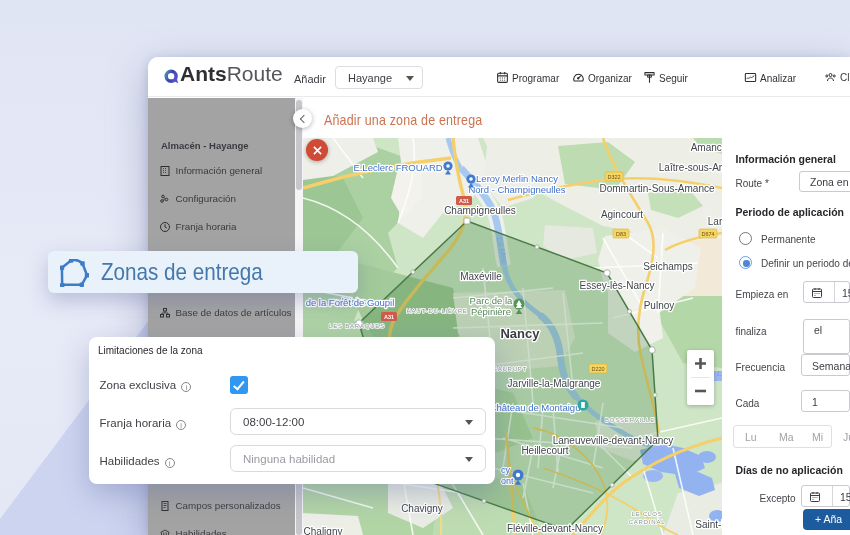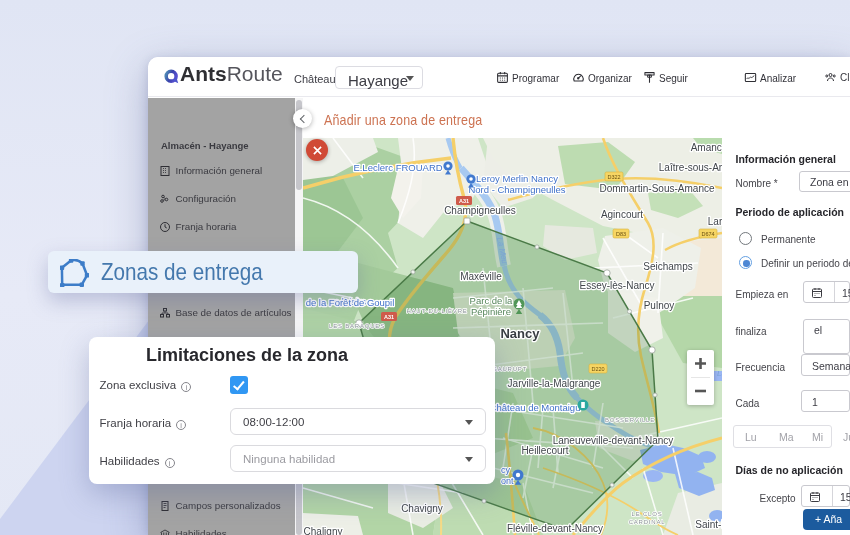--- a/index.html
+++ b/index.html
@@ -12,21 +12,21 @@
   background:#fff; border-top-left-radius:10px;
   box-shadow:0 12px 40px rgba(90,100,150,0.40), 0 2px 10px rgba(90,100,150,0.25); }
 
 .topbar { position:absolute; left:0; top:0; width:702px; height:40px;
   border-bottom:1px solid #e9e9ee; border-top-left-radius:10px; background:#fff; }
 .logo { position:absolute; left:14.5px; top:10.5px; width:17px; height:17px; }
 .logotext { position:absolute; left:32px; top:5px; font-size:21px; font-weight:bold; color:#2f2f33; letter-spacing:0; }
 .logotext span { font-weight:normal; color:#55555c; }
 .lbl-almacen { position:absolute; left:146px; top:16px; font-size:11px; color:#3c3c44; }
 .selbox { position:absolute; left:187px; top:9px; width:88px; height:23px; border:1px solid #dcdce2; border-radius:4px; background:#fff; }
-.selbox .t { position:absolute; left:12px; top:5px; font-size:15px; color:#3c3c44; }
+.selbox .t { position:absolute; left:12px; top:5px; font-size:11px; color:#3c3c44; }
 .caret { position:absolute; width:0; height:0; border-left:4.5px solid transparent; border-right:4.5px solid transparent; border-top:5px solid #555; }
 .navitem { position:absolute; top:14px; font-size:10px; color:#33333a; white-space:nowrap; }
 .navitem svg { vertical-align:-2px; margin-right:3px; }
 
 .sidebar { position:absolute; left:0; top:41px; width:147px; height:437px; background:#a3a3a3; }
 .sb-title { position:absolute; left:13px; top:41.5px; font-size:9.5px; font-weight:bold; color:#3a3a40; }
 .sb-item { position:absolute; left:10.5px; font-size:9.8px; color:#3a3a40; white-space:nowrap; }
 .sb-item svg { vertical-align:-3px; margin-right:5px; }
 .scrollbar { position:absolute; left:147px; top:41px; width:8px; height:437px; background:#f5f5f6; }
 .scrollthumb { position:absolute; left:1px; width:6px; border-radius:3px; background:#c6c6cb; }
@@ -42,21 +42,21 @@
 .rp-input { position:absolute; background:#fff; border:1px solid #c9c9cf; border-radius:3px; font-size:10.5px; color:#3c3c44; white-space:nowrap; }
 .radio { position:absolute; width:13px; height:13px; border-radius:50%; }
 .blue-btn { position:absolute; left:81px; top:371px; width:47px; height:21px; background:#1c5b9e; border-radius:4px 0 0 4px; color:#fff; font-size:10.5px; line-height:21px; padding-left:12px; }
 
 .chip { position:absolute; left:48px; top:251px; width:310px; height:42px; background:#e9f1fa; border-radius:6px;
   box-shadow:0 8px 20px rgba(100,110,160,0.35); z-index:10; }
 .chip .txt { position:absolute; left:53px; top:7px; font-size:24px; color:#4478ad; transform:scaleX(0.86); transform-origin:0 0; white-space:nowrap; }
 
 .card { position:absolute; left:89px; top:337px; width:406px; height:147px; background:#fff; border-radius:8px;
   box-shadow:0 10px 28px rgba(100,110,160,0.38); z-index:10; font-size:11.5px; color:#3f3f45; }
-.card .title { position:absolute; left:9px; top:8px; font-size:18px; font-weight:bold; color:#28282d;margin-left:48px; }
+.card .title { position:absolute; left:9px; top:8px; font-size:10px; font-weight:normal; color:#28282d; }
 .card .lab { position:absolute; left:10.5px; white-space:nowrap; }
 .info { display:inline-block; width:10px; height:10px; border:1px solid #85858b; border-radius:50%; font-size:7.5px; color:#85858b; text-align:center; line-height:10px; vertical-align:-1px; margin-left:5px; font-style:normal; }
 .checkbox { position:absolute; left:141px; top:39px; width:18px; height:18px; background:#3097f3; border-radius:3px; }
 .checkbox:after { content:""; position:absolute; left:6px; top:2.5px; width:4px; height:8.5px; border-right:2px solid #fff; border-bottom:2px solid #fff; transform:rotate(40deg); }
 .cselect { position:absolute; left:141px; width:256px; height:27px; border:1px solid #dadade; border-radius:6px; background:#fff; }
 .cselect .t { position:absolute; left:12px; top:7px; font-size:11.5px; color:#3f3f45; }
 .cselect .p { color:#9b9ba1; }
 </style>
 </head>
 <body>
@@ -70,21 +70,21 @@
           <linearGradient id="lg1" x1="0" y1="0.3" x2="1" y2="0.7">
             <stop offset="0" stop-color="#4c83b4"></stop>
             <stop offset="0.45" stop-color="#3a43ac"></stop>
             <stop offset="1" stop-color="#5a50d2"></stop>
           </linearGradient>
         </defs>
         <circle cx="11.5" cy="11.5" r="7" fill="none" stroke="url(#lg1)" stroke-width="5"></circle>
         <path d="M13.5 17.5 L21.5 21.5 L18.5 12.5 Z" fill="#4c54cc"></path>
       </svg>
     <div class="logotext">Ants<span>Route</span></div>
-    <div class="lbl-almacen">Château</div>
+    <div class="lbl-almacen">Añadir</div>
     <div class="selbox">
         <div class="t">Hayange</div>
         <div class="caret" style="left:70px; top:9px;"></div>
       </div>
     <div class="navitem" style="left:348px;"><svg width="13" height="13" viewBox="0 0 24 24" fill="none" stroke="#2f2f35" stroke-width="2">
           <rect x="3" y="4" width="18" height="17" rx="2"></rect>
           <path d="M3 9 h18 M8 2 v4 M16 2 v4"></path>
           <path d="M7 13h2M11 13h2M15 13h2M7 17h2M11 17h2M15 17h2" stroke-width="1.6"></path>
         </svg>Programar</div>
     <div class="navitem" style="left:424px;"><svg width="13" height="13" viewBox="0 0 24 24" fill="none" stroke="#2f2f35" stroke-width="2">
@@ -143,21 +143,21 @@
       <div class="scrollthumb" style="top:2px; height:90px;"></div>
       <div class="scrollthumb" style="top:342px; height:95px;"></div>
     </div>
 
   <div class="cheader"></div>
   <div class="ctitle">Añadir una zona de entrega</div>
   <div class="backbtn"></div>
 
   <div class="rpanel">
     <div class="rp-h" style="top:15px;">Información general</div>
-    <div class="rp-l" style="top:40px;">Nombre *</div>
+    <div class="rp-l" style="top:40px;">Route *</div>
     <div class="rp-input" style="left:77px; top:33px; width:60px; height:21px;">
         <span style="position:absolute; left:10px; top:4px;">Zona en N</span>
       </div>
     <div class="rp-h" style="top:68px;">Periodo de aplicación</div>
     <div class="radio" style="left:17px; top:94px; border:1.8px solid #73787d; background:#fff;"></div>
     <div class="rp-l" style="left:39px; top:96px;">Permanente</div>
     <div class="radio" style="left:17px; top:118px; border:1.8px solid #64a0e2; background:#fff;"></div>
     <div class="radio" style="left:21.2px; top:122.2px; width:6.5px; height:6.5px; background:#4d87d4;"></div>
     <div class="rp-l" style="left:39px; top:120px;">Definir un periodo de</div>
     <div class="rp-l" style="top:151px;">Empieza en</div>

